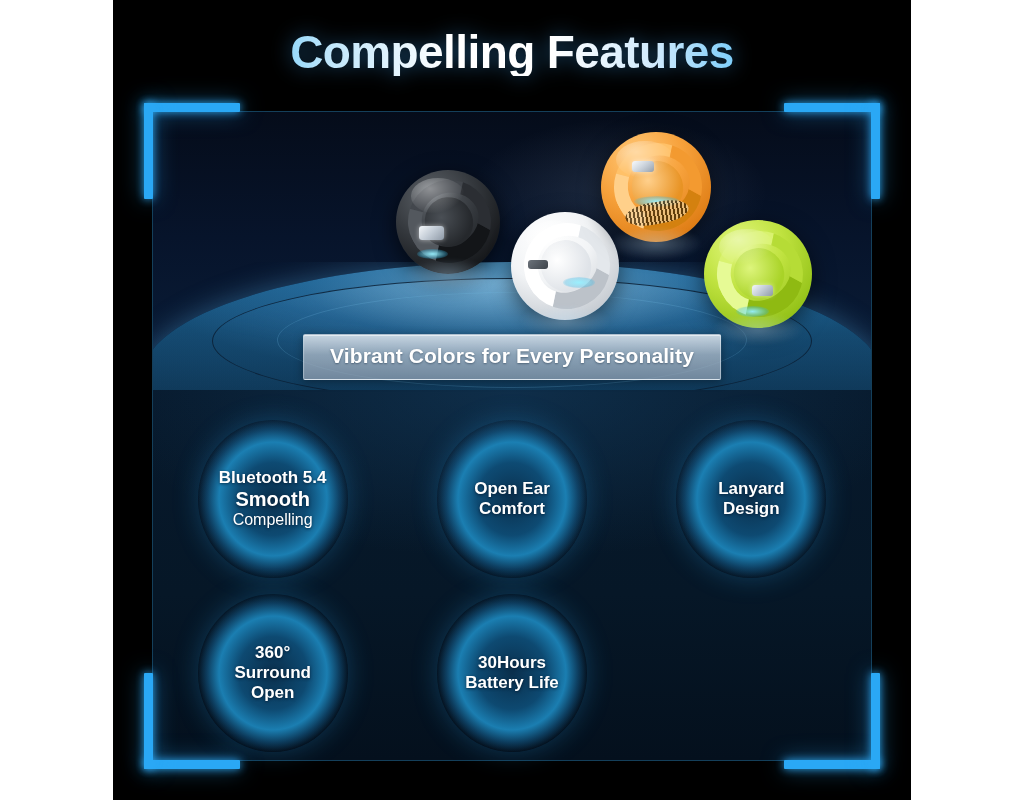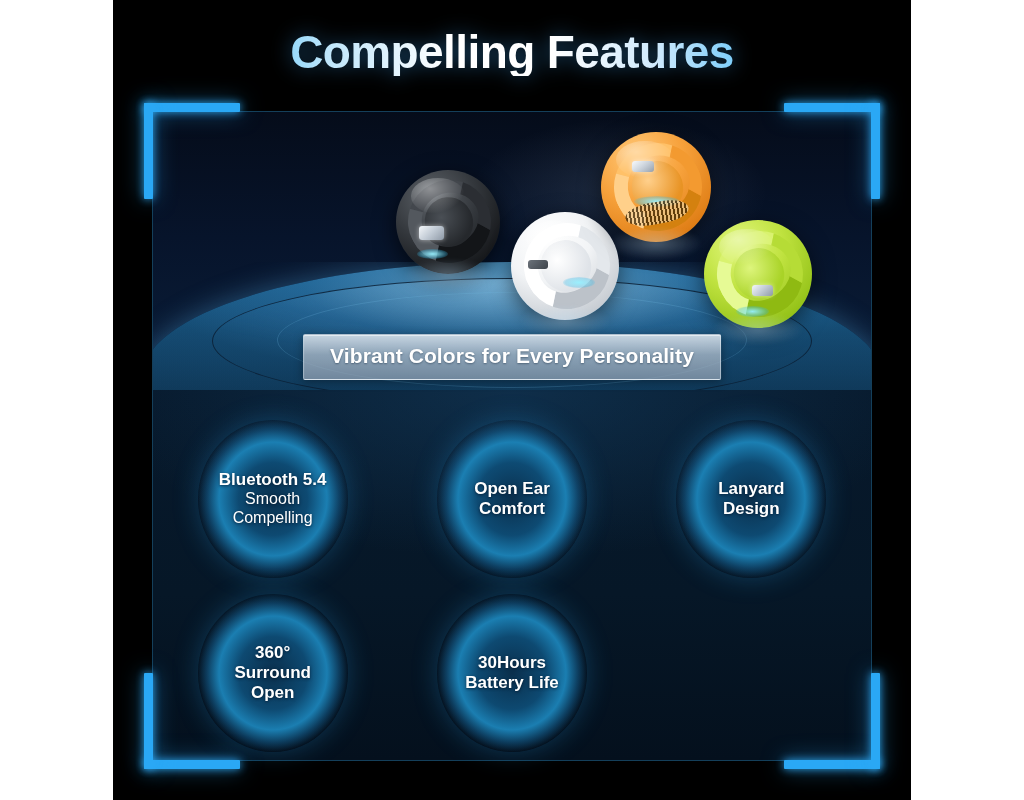--- a/index.html
+++ b/index.html
@@ -357,21 +357,21 @@
   }
   .feature .txt {
     position: relative;
     z-index: 2;
     color: #ffffff;
     line-height: 1.17;
     padding: 0 6px;
     text-shadow: 0 1px 3px rgba(0,20,40,.75);
   }
   .feature .l1 { font-size: 17px; font-weight: bold; display: block; }
-  .feature .l2 { font-size: 16px; font-weight: normal; display: block; }
+  .feature .l2 { font-size: 20px; font-weight: bold; display: block; }
   .feature .l3 { font-size: 16px; font-weight: normal; display: block; }
   .feature.allbold .l1,
   .feature.allbold .l2,
   .feature.allbold .l3 { font-weight: bold; font-size: 17px; }
 </style>
 </head>
 <body>
 
 <div id="page">
   <div id="canvas">

